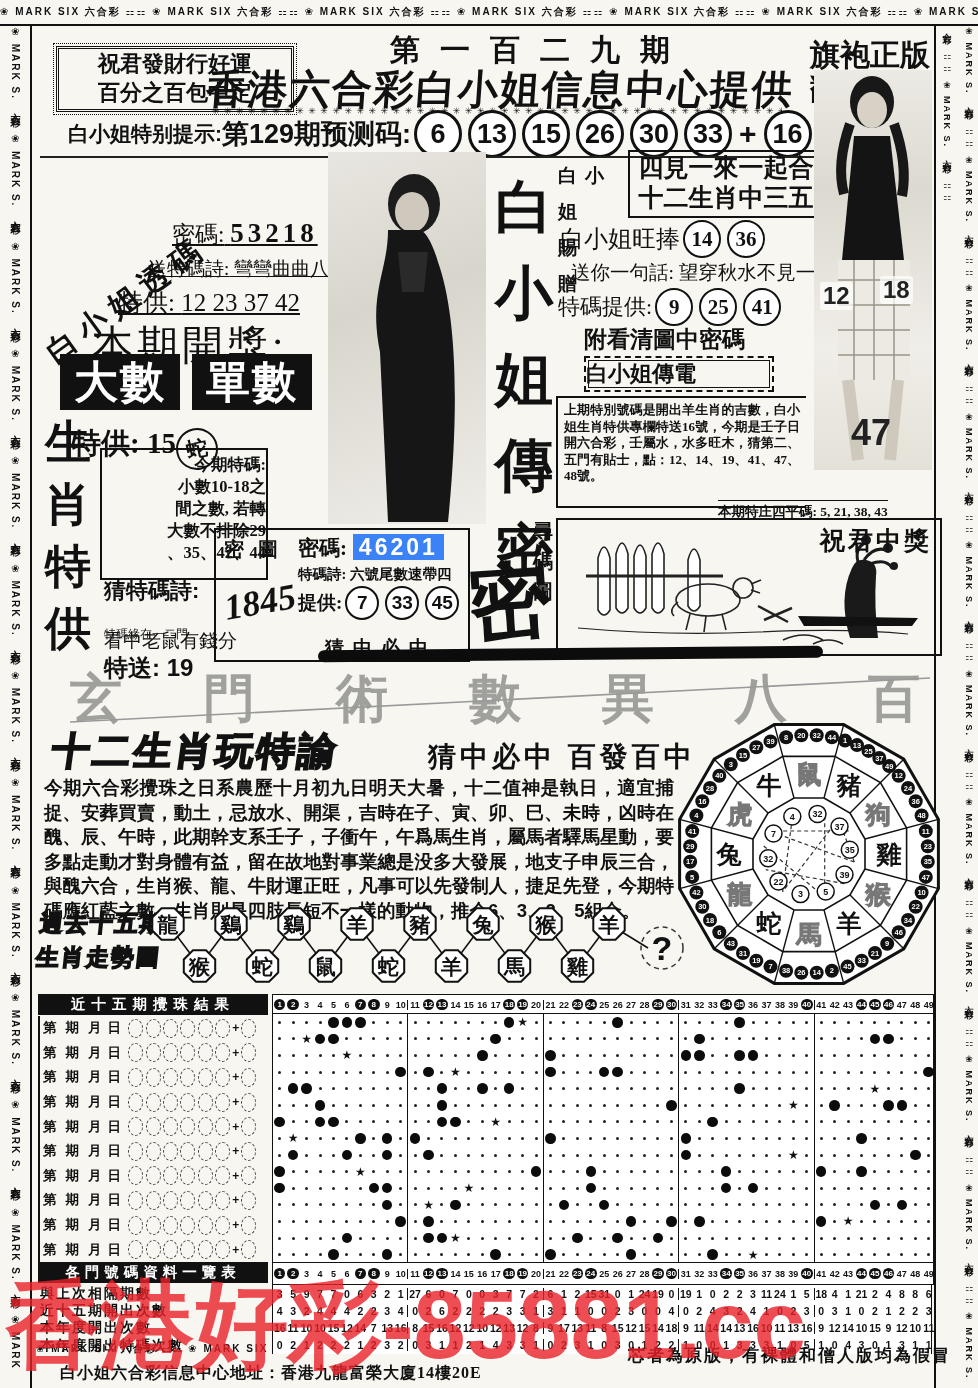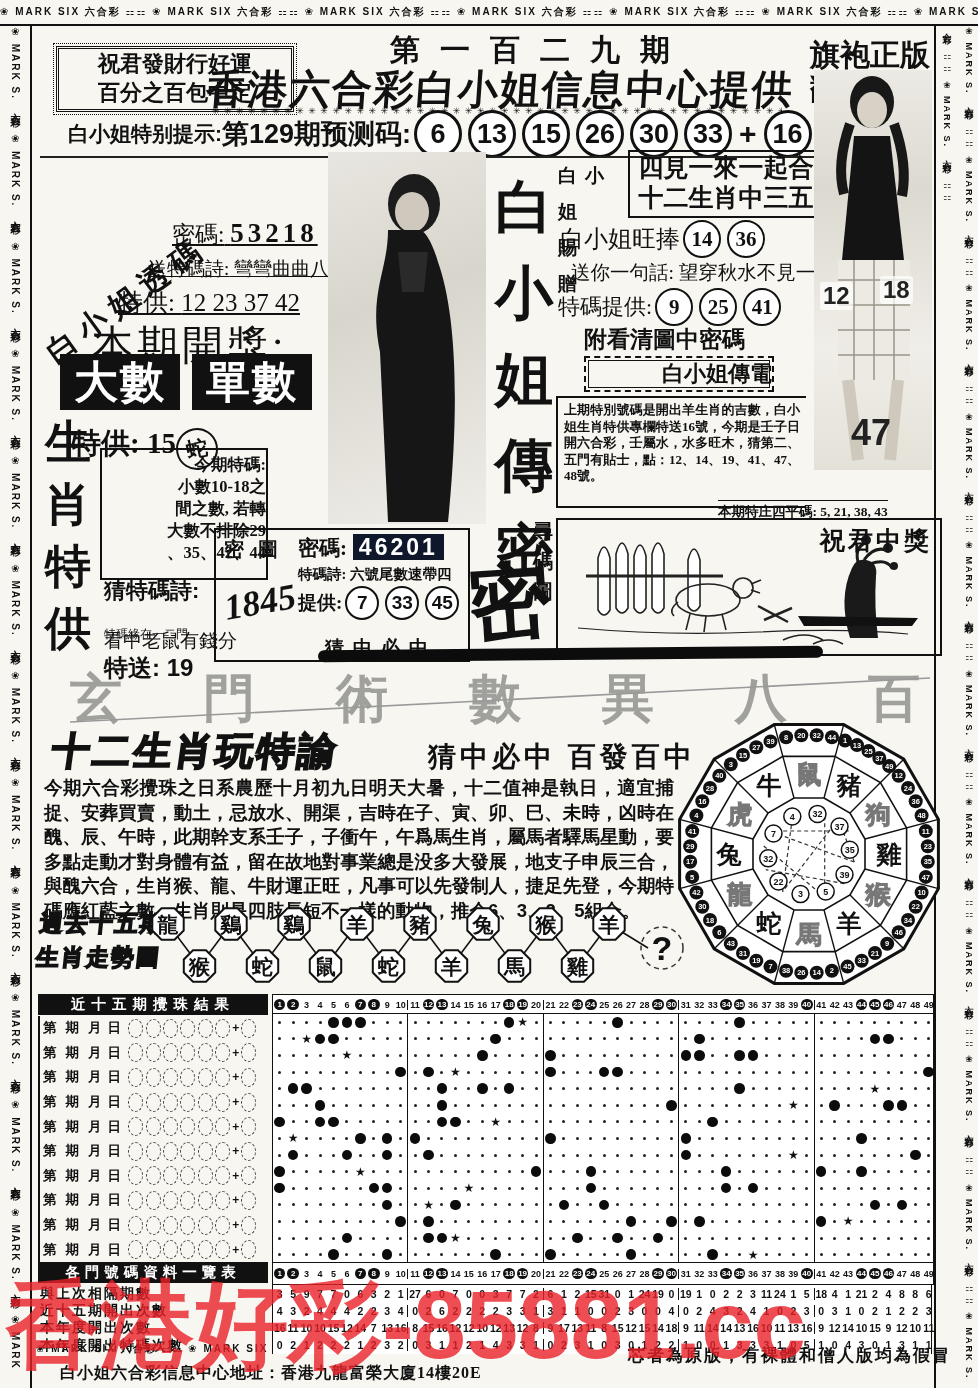--- a/index.html
+++ b/index.html
@@ -1,20 +1,20 @@
 <!DOCTYPE html>
 <html><head>
 <meta charset="utf-8">
 <style>
   html,body{margin:0;padding:0;background:#888;}
   #page{position:relative;width:978px;height:1388px;background:#f7f6f1;overflow:hidden;
         font-family:"Liberation Sans","DejaVu Sans",sans-serif;color:#111;}
   .abs{position:absolute;}
   .serif{font-family:"Liberation Serif","DejaVu Serif",serif;}
-  .inv{background:#0f172a;color:#fff;}
+  .inv{background:#3b82f6;color:#fff;}
   
   .strip{position:absolute;overflow:hidden;color:#111;font-weight:700;font-size:10px;letter-spacing:2px;}
   #border-top{left:0;top:0;width:978px;height:24px;line-height:24px;border-bottom:2px solid #111;white-space:nowrap;}
   #border-bottom{left:36px;top:1338px;width:580px;height:22px;line-height:22px;white-space:nowrap;}
   #border-left{left:0;top:26px;width:30px;height:1362px;border-right:2px solid #111;
      writing-mode:vertical-rl;line-height:30px;}
   #border-right{left:934px;top:26px;width:44px;height:1362px;border-left:2px solid #111;
      writing-mode:vertical-rl;line-height:22px;font-size:9px;}
   
   #slogan-box{left:56px;top:46px;width:232px;height:60px;border:3px double #111;outline:1px dotted #111;outline-offset:2px;
@@ -71,21 +71,21 @@
   
   #gift-label{left:558px;top:158px;width:70px;font-size:19px;font-weight:600;line-height:36px;letter-spacing:8px;}
   #gift-box{left:628px;top:150px;width:192px;height:64px;border:2.5px solid #111;text-align:center;
      font-size:25px;font-weight:900;line-height:30px;}
   #wangpeng{left:560px;top:220px;display:flex;align-items:center;font-size:24px;}
   #wangpeng .num-circle,#tema .num-circle{width:34px;height:34px;font-size:21px;border-width:2.5px;}
   #sentence{left:558px;top:259px;font-size:19.5px;margin-left:13px;}
   #tema{left:558px;top:288px;display:flex;align-items:center;font-size:22px;}
   #fukan{left:584px;top:324px;font-size:23px;font-weight:700;}
   #chuandian{left:584px;top:356px;width:186px;height:32px;border:2px dashed #111;outline:1px solid #111;outline-offset:-5px;
-     text-align:right;font-size:22px;font-weight:800;line-height:32px;}
+     text-align:left;font-size:22px;font-weight:800;line-height:32px;}
   #story-box{left:556px;top:396px;width:236px;height:100px;border-left:2px solid #111;border-top:2px solid #111;
      border-bottom:2px solid #111;padding:4px 6px;font-size:13px;line-height:16.5px;font-weight:700;text-align:justify;}
   #pingma{left:718px;top:500px;font-size:13.5px;font-weight:700;border-top:1.5px solid #111;padding-top:2px;}
   #cartoon-box{left:556px;top:518px;width:382px;height:134px;border:2.5px solid #111;}
   #wish{right:8px;top:4px;position:absolute;font-size:25px;font-weight:900;letter-spacing:3px;}
   
   #side-photo{left:814px;top:70px;width:118px;height:400px;background:linear-gradient(180deg,#eceae4 0%,#dcd9d0 30%,#f0eee8 70%,#e4e1d8 100%);}
   .photo-num{position:absolute;font-weight:900;color:#222;background:rgba(255,255,255,.7);padding:0 3px;border-radius:3px;}
   
   #smear{left:318px;top:648px;width:505px;height:12px;background:#0c0c0c;border-radius:6px;transform:rotate(-.5deg);}

